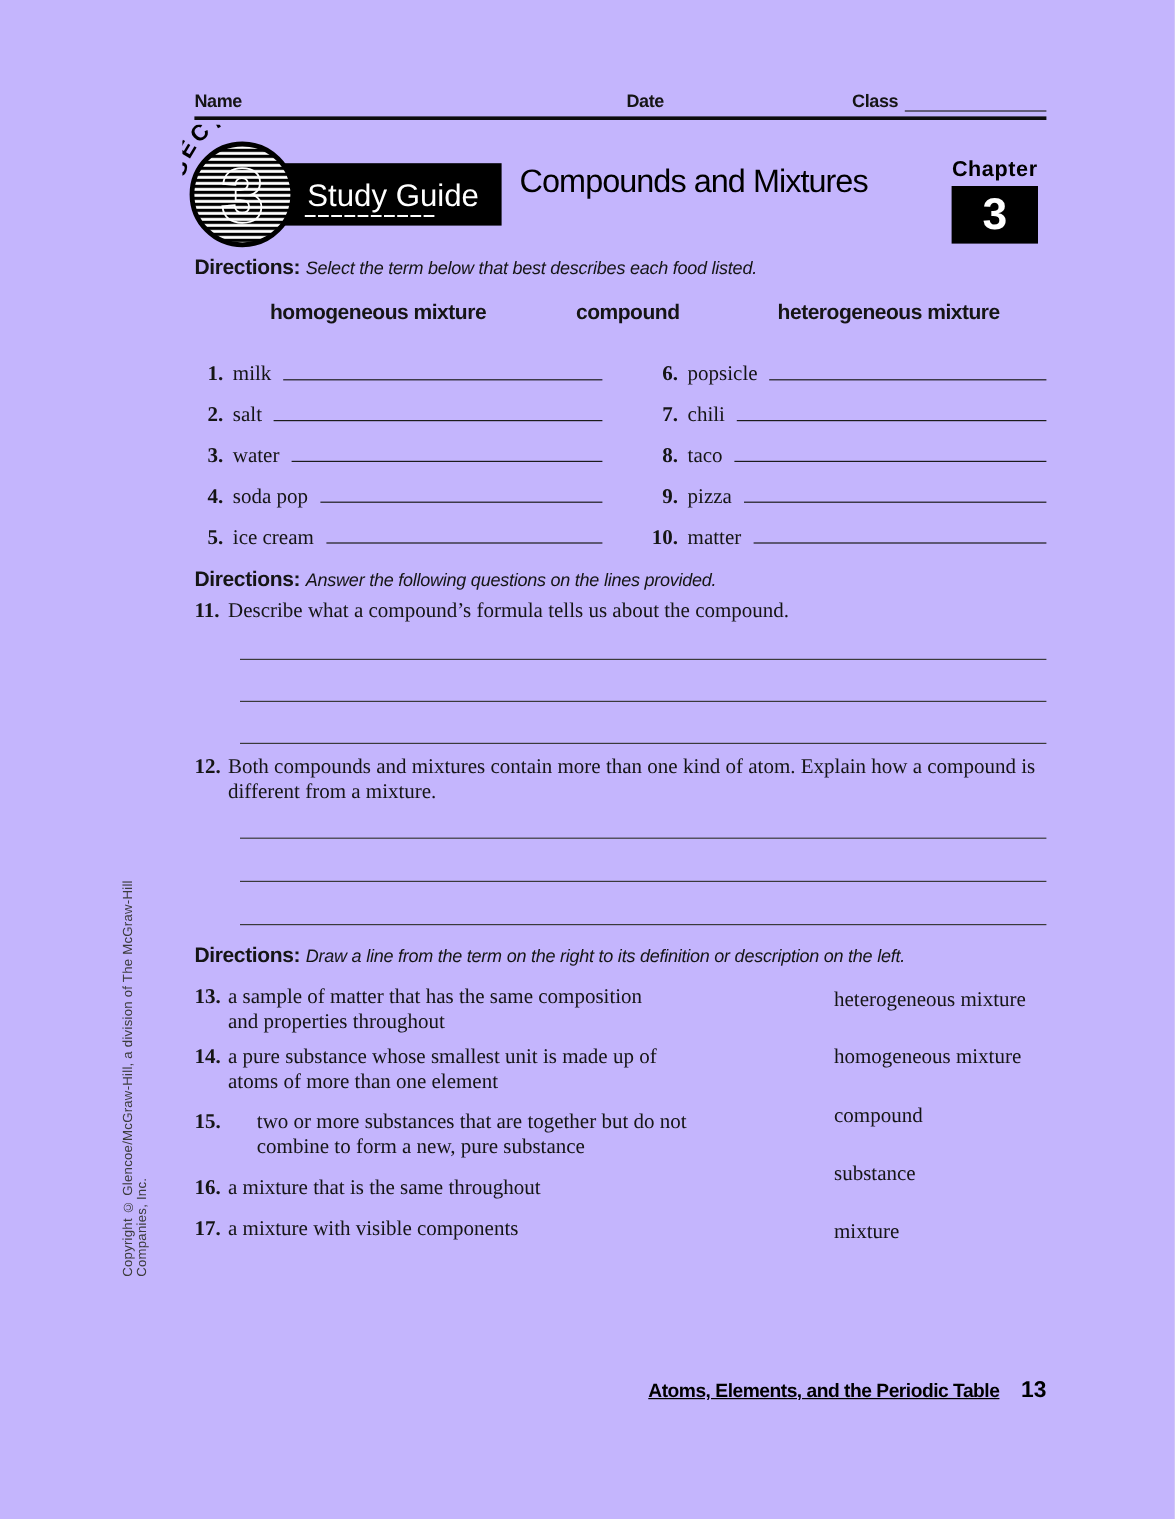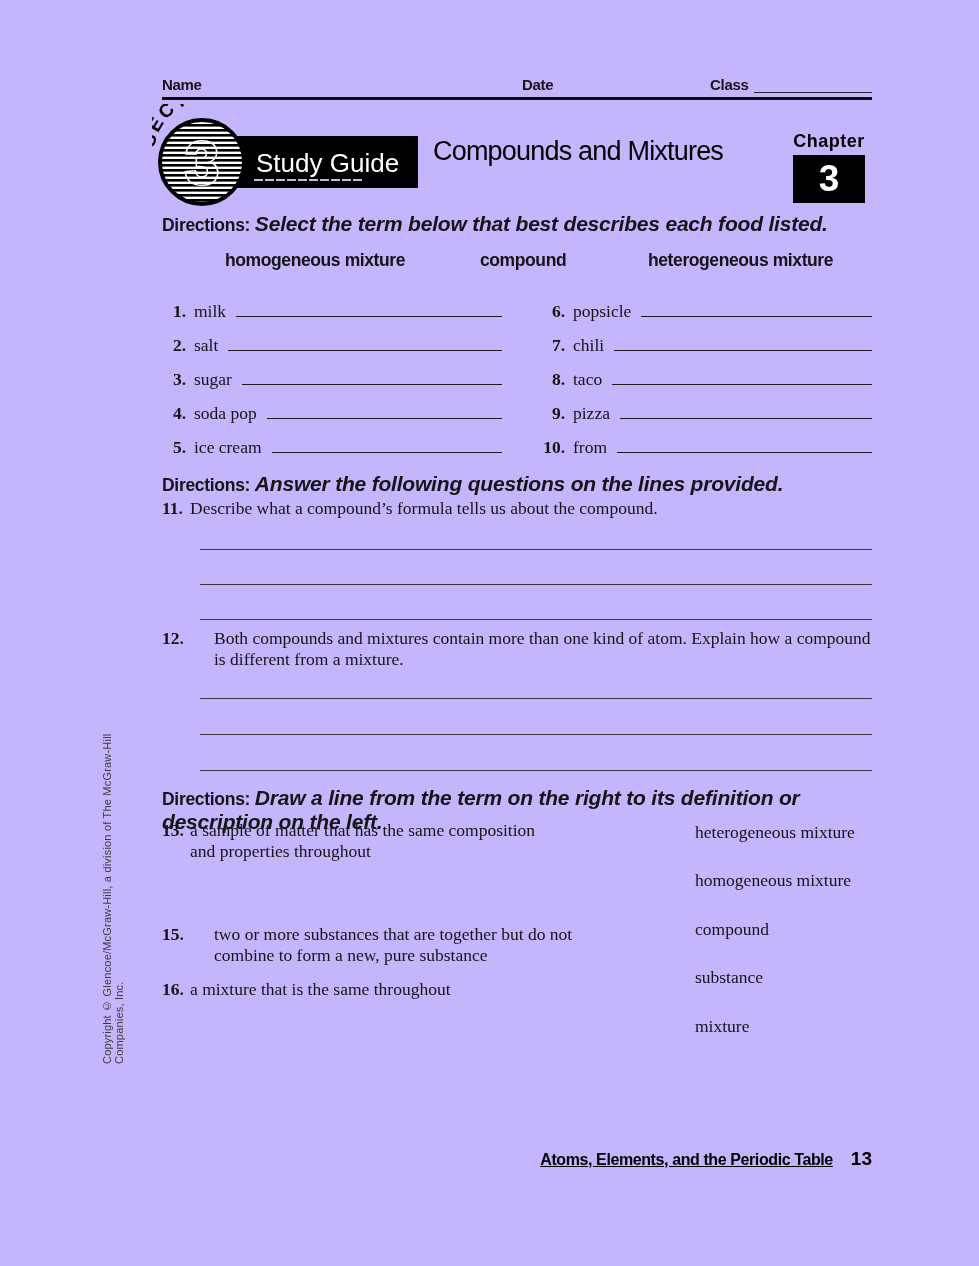--- a/index.html
+++ b/index.html
@@ -24,21 +24,21 @@
   
   .page-title{left:433px;top:136px;font-size:27px;font-weight:normal;letter-spacing:-0.8px;color:#000;}
   .chapter{left:784px;top:131px;width:90px;text-align:center;}
   .chapter-label{font-size:18px;font-weight:bold;letter-spacing:0.5px;color:#000;}
   .chapter-box{margin:3px auto 0;width:72px;height:48px;background:#000;color:#fff;
     font-size:37px;font-weight:bold;line-height:48px;text-align:center;}
 
   
   .directions{left:162px;width:714px;font-size:17px;}
   .dir-label{font-weight:bold;font-size:17.5px;letter-spacing:-0.3px;}
-  .dir-text{font-style:italic;font-size:21px;letter-spacing:-0.2px;font-weight:bold;}
+  .dir-text{font-style:italic;font-size:15px;letter-spacing:-0.2px;}
   .d1{top:212px;}
   .d2{top:472px;}
   .d3{top:786px;}
 
   
   .term-bank{left:162px;top:250px;width:710px;height:24px;}
   .term{position:absolute;font-weight:bold;font-size:17.5px;letter-spacing:-0.4px;}
   .term-a{left:63px;}
   .term-b{left:318px;}
   .term-c{left:486px;}
@@ -52,21 +52,21 @@
   .food-row{display:flex;align-items:baseline;height:34px;font-size:17.5px;}
   .food-num{font-weight:bold;min-width:24px;text-align:right;margin-right:8px;flex:none;}
   .food-num-r{min-width:30px;}
   .food-term{margin-right:10px;flex:none;}
   .food-line{flex:1;border-bottom:1.4px solid #1c1c1c;height:19px;}
 
   
   .question{left:162px;width:712px;display:flex;font-size:17.5px;line-height:21px;}
   .q-num{font-weight:bold;min-width:28px;flex:none;}
   .q11{top:498px;}
-  .q12{top:628px;gap:24px;}
+  .q12{top:628px;}
   .ans-lines{left:200px;width:672px;}
   .ans11{top:515px;}
   .ans12{top:663px;}
   .ans-line{height:34px;border-bottom:1.2px solid #3a3a3a;}
   .ans12 .ans-line{height:35px;}
 
   
   .matching{left:162px;top:818px;width:710px;height:240px;}
   .match-item{position:absolute;display:flex;width:480px;font-size:17.5px;line-height:21px;}
   .match-term{position:absolute;left:533px;font-size:17.5px;}
@@ -138,21 +138,21 @@
           <span class="food-term">milk</span>
           <span class="food-line"></span>
         </div>
         <div class="food-row">
           <span class="food-num">2.</span>
           <span class="food-term">salt</span>
           <span class="food-line"></span>
         </div>
         <div class="food-row">
           <span class="food-num">3.</span>
-          <span class="food-term">sugar</span>
+          <span class="food-term">water</span>
           <span class="food-line"></span>
         </div>
         <div class="food-row">
           <span class="food-num">4.</span>
           <span class="food-term">soda pop</span>
           <span class="food-line"></span>
         </div>
         <div class="food-row">
           <span class="food-num">5.</span>
           <span class="food-term">ice cream</span>
@@ -175,21 +175,21 @@
           <span class="food-term">taco</span>
           <span class="food-line"></span>
         </div>
         <div class="food-row">
           <span class="food-num food-num-r">9.</span>
           <span class="food-term">pizza</span>
           <span class="food-line"></span>
         </div>
         <div class="food-row">
           <span class="food-num food-num-r">10.</span>
-          <span class="food-term">from</span>
+          <span class="food-term">matter</span>
           <span class="food-line"></span>
         </div>
       </div>
     </div>
   </div>
 
   <div class="abs directions d2 sans">
     <span class="dir-label">Directions:</span>
     <span class="dir-text">Answer the following questions on the lines provided.</span>
   </div>
@@ -217,27 +217,35 @@
   <div class="abs directions d3 sans">
     <span class="dir-label">Directions:</span>
     <span class="dir-text">Draw a line from the term on the right to its definition or description on the left.</span>
   </div>
 
   <div class="abs matching">
     <div class="match-item" style="top:2px;">
       <span class="q-num">13.</span>
       <span style="max-width:352px;">a sample of matter that has the same composition and properties throughout</span>
     </div>
+    <div class="match-item" style="top:52px;">
+      <span class="q-num">14.</span>
+      <span style="max-width:400px;">a pure substance whose smallest unit is made up of atoms of more than one element</span>
+    </div>
     <div class="match-item" style="top:106px;">
       <span class="q-num">15.</span>
       <span style="max-width:390px;margin-left:24px;">two or more substances that are together but do not combine to form a new, pure substance</span>
     </div>
     <div class="match-item" style="top:161px;">
       <span class="q-num">16.</span>
       <span>a mixture that is the same throughout</span>
+    </div>
+    <div class="match-item" style="top:195px;">
+      <span class="q-num">17.</span>
+      <span>a mixture with visible components</span>
     </div>
     <span class="match-term" style="top:4px;">heterogeneous mixture</span>
     <span class="match-term" style="top:52px;">homogeneous mixture</span>
     <span class="match-term" style="top:101px;">compound</span>
     <span class="match-term" style="top:149px;">substance</span>
     <span class="match-term" style="top:198px;">mixture</span>
   </div>
 
   <div class="abs sidebar sans">Copyright © Glencoe/McGraw-Hill, a division of The McGraw-Hill Companies, Inc.</div>
 

